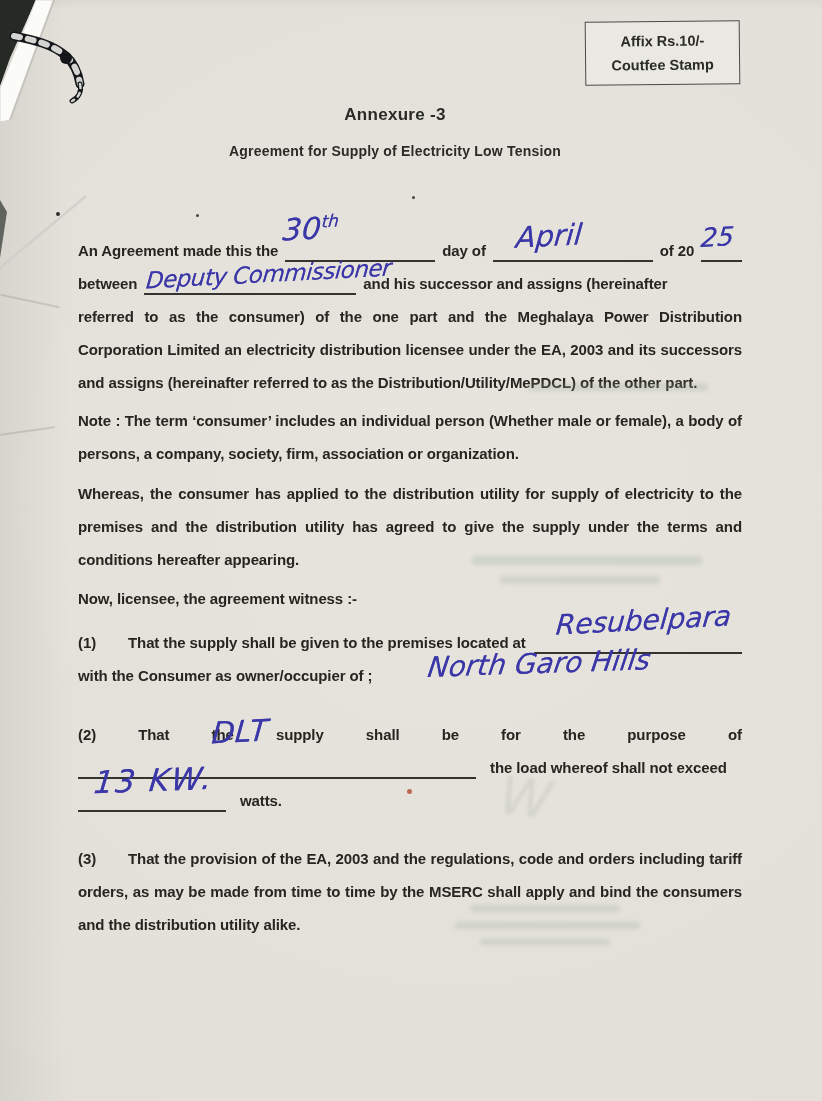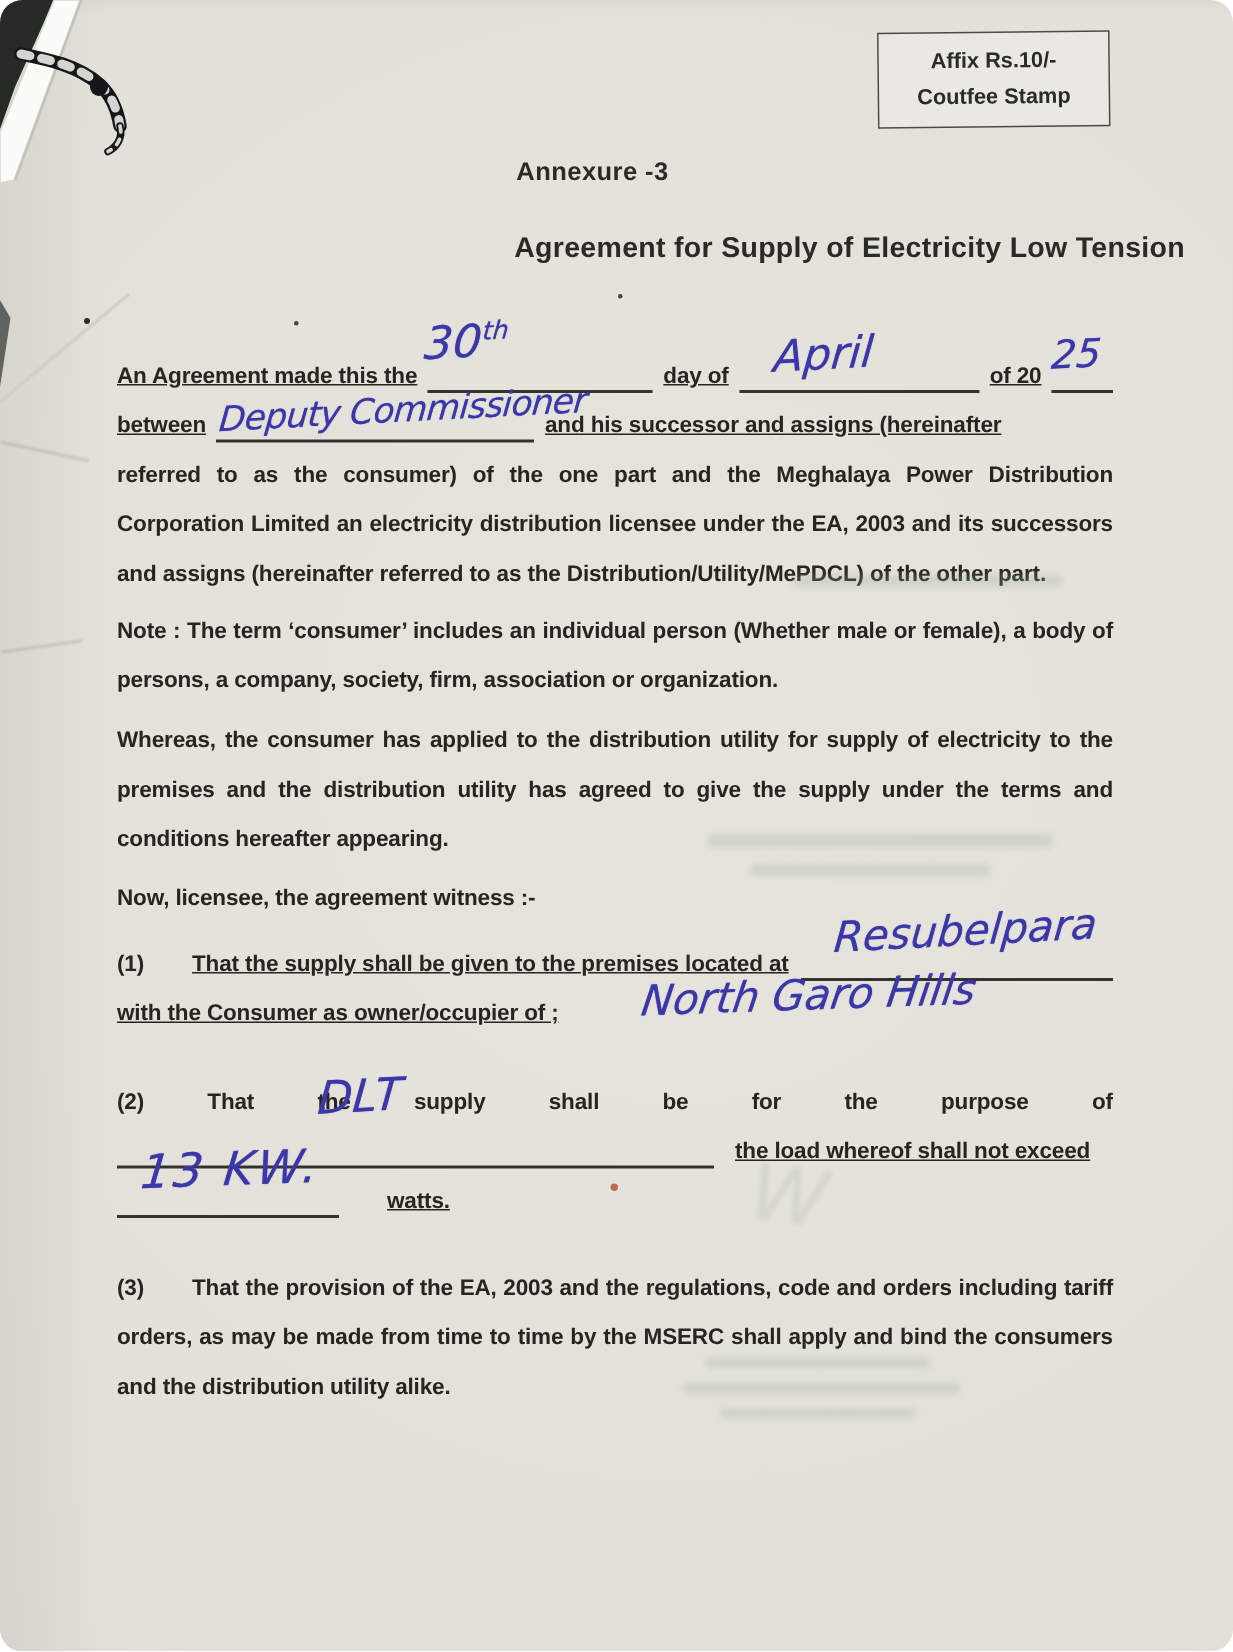--- a/index.html
+++ b/index.html
@@ -6,38 +6,37 @@
   #page{
     position:relative;
     width:822px;height:1101px;
     overflow:hidden;
     background:
       linear-gradient(180deg,#e9e8e3 0px,#f1f0ec 10px),
       radial-gradient(120% 90% at 55% 45%, #f3f2ee 0%, #efeeea 70%, #e9e8e3 100%);
     background-blend-mode:multiply;
     font-family:"Liberation Sans",sans-serif;
     color:#26251f;
-    border-radius:15px;
   }
   
   .edge-shade{position:absolute;left:0;top:0;width:70px;height:1101px;
     background:linear-gradient(90deg,rgba(160,160,152,.18),rgba(160,160,152,0));pointer-events:none;}
   
   .para{
     position:absolute;left:78px;width:664px;
     font-size:15px;font-weight:bold;line-height:33px;
     text-align:justify;letter-spacing:-0.1px;color:#26251f;
   }
   .row{display:flex;height:33px;white-space:nowrap;column-gap:7px;}
-  .row .txt{line-height:33px;text-decoration:underline;}
+  .row .txt{line-height:33px;}
   .blank{align-self:flex-end;height:0;border-bottom:2px solid #35332d;margin-bottom:5px;}
   .clause-num{display:inline-block;width:50px;}
   .center-head{position:absolute;left:0;width:790px;text-align:center;font-weight:bold;color:#2a2a26;}
   #annexure{top:105px;font-size:17px;letter-spacing:.3px;}
-  #doc-title{top:155px;font-size:19px;letter-spacing:.2px;text-align:right;}
+  #doc-title{top:143px;font-size:14px;letter-spacing:.2px;}
   
   #stamp-box{
     position:absolute;left:585px;top:21px;width:153px;height:62px;
     border:1.6px solid #4a4a46;transform:rotate(-0.6deg);
     display:flex;flex-direction:column;justify-content:center;
     text-align:center;font-size:14.5px;font-weight:bold;color:#2b2b28;line-height:24px;
     background:rgba(255,255,255,.25);
   }
   
   .ink{
@@ -142,21 +141,21 @@
       <span>be</span>
       <span>for</span>
       <span>the</span>
       <span>purpose</span>
       <span>of</span>
     </div>
     <div class="row" style="column-gap:14px">
       <span class="blank" style="flex:0 0 398px"></span>
       <span class="txt">the load whereof shall not exceed</span>
     </div>
-    <div class="row" style="column-gap:32px">
+    <div class="row" style="column-gap:14px">
       <span class="blank" style="flex:0 0 148px"></span>
       <span class="txt">watts.</span>
     </div>
   </div>
 
   <div class="para" style="top:842px">
     <span class="clause-num">(3)</span><span>That the provision of the EA, 2003 and the regulations, code and orders including tariff orders, as may be made from time to time by the MSERC shall apply and bind the consumers and the distribution utility alike.</span>
   </div>
 
 

